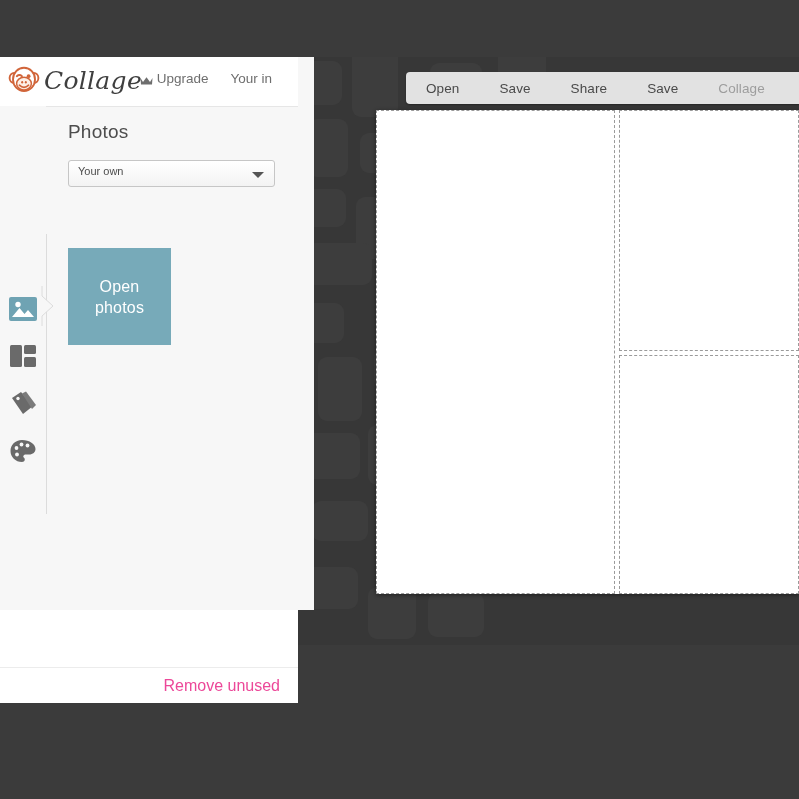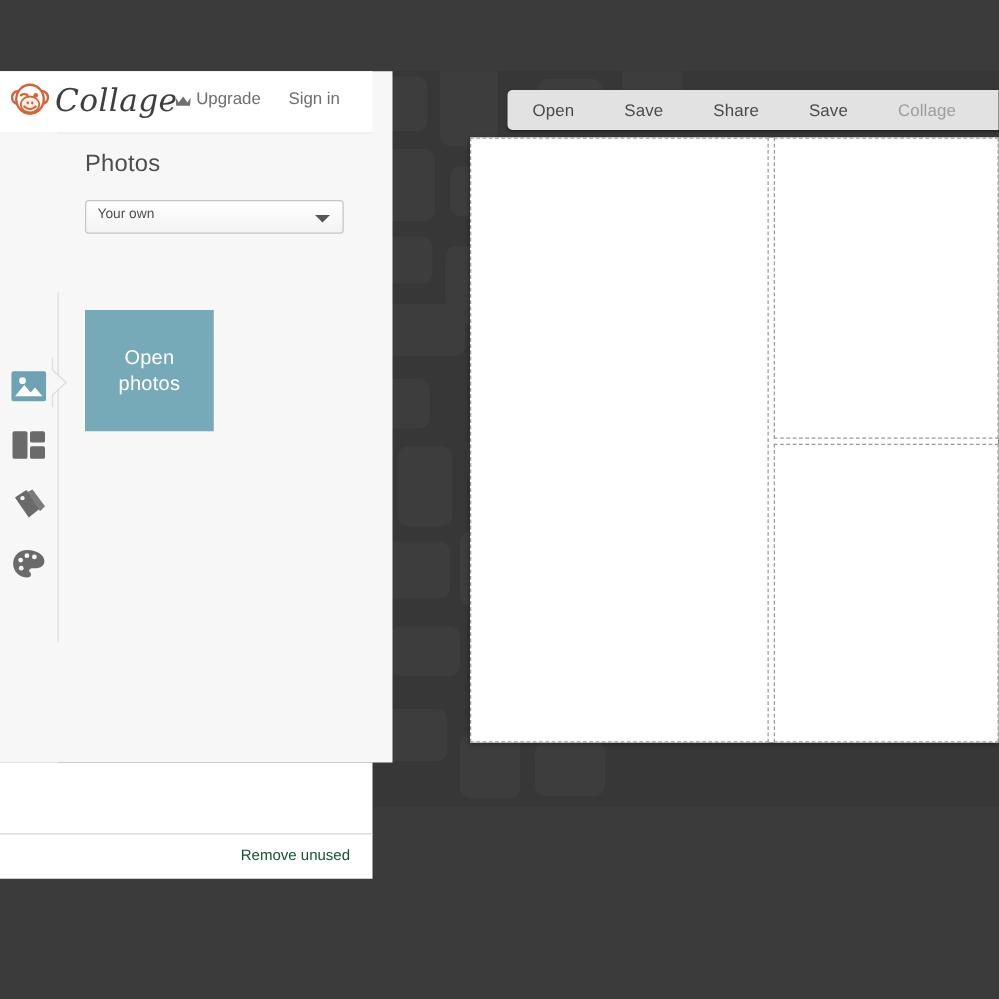--- a/index.html
+++ b/index.html
@@ -149,21 +149,21 @@
     letter-spacing:.2px;
   }
 
   
   .panel-footer{
     position:absolute;left:0;top:610px;width:298px;height:35px;
     background:#ffffff;border-top:1px solid #ececec;
   }
   .panel-footer .rm{
     position:absolute;right:18px;top:9px;
-    font-size:12px;color:#14532d;cursor:pointer;
+    font-size:16px;color:#ec4899;cursor:pointer;
   }
   .panel-strip{
     position:absolute;left:0;top:553px;width:298px;height:57px;background:#ffffff;
   }
 </style>
 </head>
 <body>
 
 <div id="app">
 
@@ -241,21 +241,21 @@
       <div class="hdr-links">
         <div class="lnk">
           <span class="crown">
             <svg width="13" height="10" viewBox="0 0 13 10">
               <path d="M0.5 2 L3 6 L6.5 1.2 L10 6 L12.5 2 L12 8.6 L1 8.6 Z" fill="#6e6e6e"></path>
             </svg>
           </span>
           <span>Upgrade</span>
         </div>
         <div class="lnk">
-          <span>Sign in</span>
+          <span>Your in</span>
         </div>
       </div>
     </div>
 
     <div class="rail">
       <div class="rail-div"></div>
       <div class="rail-chevron">
         <svg width="14" height="40" viewBox="0 0 14 40">
           <path d="M1 0 L1 10 L12 20 L1 30 L1 40" fill="#f7f7f7" stroke="#dcdcdc" stroke-width="1"></path>
         </svg>

